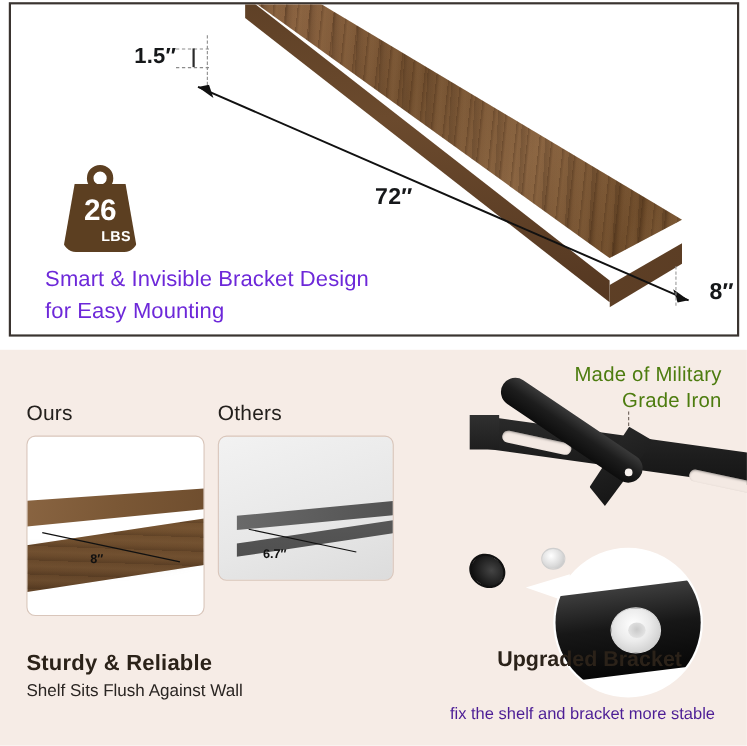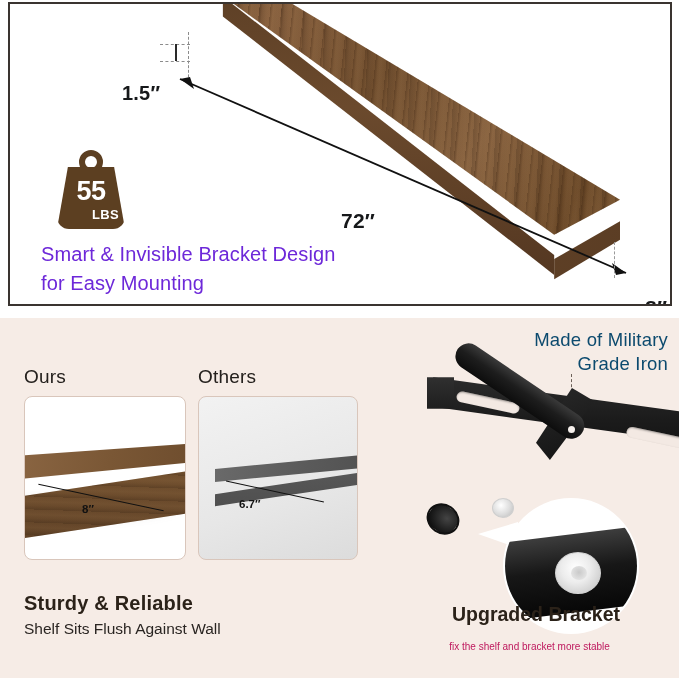--- a/index.html
+++ b/index.html
@@ -47,21 +47,20 @@
     clip-path: polygon(86% 92.3%, 100% 79%, 100% 85.5%, 86% 99.4%);
   }
 
   
   .dim-label {
     position: absolute;
     color: #16181a;
     font-weight: 700;
     letter-spacing: .2px;
     white-space: nowrap;
-    margin-top: 42px;
   }
   .dim-15 { left: 112px; top: 36px; font-size: 20px; }
   .dim-72 { left: 331px; top: 163px; font-size: 21px; }
   .dim-8  { left: 635px; top: 250px; font-size: 21px; }
 
   .lead { position: absolute; background: transparent; }
   .lead-dash-v1 { left: 178px; top: 28px; width: 0; height: 22px; border-left: 1.5px dashed #8c8c8c; }
   .lead-dash-v2 { left: 178px; top: 52px; width: 0; height: 26px; border-left: 1.5px dashed #8c8c8c; }
   .lead-dash-h1 { left: 150px; top: 40px; width: 30px; height: 0; border-top: 1.5px dashed #8c8c8c; }
   .lead-dash-h2 { left: 150px; top: 57px; width: 30px; height: 0; border-top: 1.5px dashed #8c8c8c; }
@@ -122,21 +121,21 @@
   }
   .cmp-ours   { left: 24px; top: 366px; }
   .cmp-others { left: 198px; top: 366px; }
 
   .card {
     position: absolute; top: 396px;
     border: 1px solid #d9c6bb; border-radius: 8px;
     overflow: hidden;
   }
   .card-ours   { left: 24px; width: 162px; height: 164px; background: #ffffff; }
-  .card-others { left: 198px; width: 160px; height: 164px;
+  .card-others { left: 198px; width: 160px; height: 132px;
                  background: linear-gradient(160deg,#f2f2f2 0%, #e7e7e7 60%, #dcdcdc 100%); }
 
   .mini-stage { position: absolute; inset: 0; }
 
   
   .m-top {
     position: absolute; left: -6px; top: 46px; width: 182px; height: 42px;
     background: linear-gradient(100deg,#8a6542 0%, #7a5735 50%, #6d4c2d 100%);
     clip-path: polygon(0% 30%, 100% 0%, 100% 44%, 0% 86%);
   }
@@ -182,22 +181,22 @@
     position: absolute; left: 24px; top: 592px;
     font-size: 20px; font-weight: 700; color: #2b2219; letter-spacing: .2px;
   }
   .blk-sub {
     position: absolute; left: 24px; top: 618px;
     font-size: 15.5px; color: #2a2522; line-height: 1.45;
   }
 
   
   .iron-title {
-    position: absolute; left: 400px; top: 328px; width: 268px;
-    text-align: right; font-size: 18.5px; color: #0c4a6e;
+    position: absolute; left: 388px; top: 328px; width: 268px;
+    text-align: right; font-size: 18.5px; color: #4d7c0f;
     line-height: 1.3; letter-spacing: .2px;
   }
   .iron-dash {
     position: absolute; left: 571px; top: 374px;
     width: 0; height: 54px; border-left: 1.6px dashed #6c6058;
   }
 
   .bracket { position: absolute; left: 400px; top: 370px; width: 279px; height: 260px; }
 
   .plate {
@@ -273,26 +272,26 @@
   }
   .zoom-pointer {
     position: absolute; left: 78px; top: 152px;
     width: 0; height: 0;
     border-top: 12px solid transparent;
     border-bottom: 14px solid transparent;
     border-right: 40px solid #ffffff;
   }
 
   .brk-title {
-    position: absolute; left: 400px; top: 603px; width: 272px;
+    position: absolute; left: 400px; top: 588px; width: 272px;
     text-align: center; font-size: 19.5px; font-weight: 700; color: #2b2219;
   }
   .brk-sub {
     position: absolute; left: 380px; top: 641px; width: 299px;
-    text-align: center; font-size: 10px; color: #be185d;
+    text-align: center; font-size: 15px; color: #4c1d95;
   }
 </style>
 </head>
 <body>
 
 <div class="page">
 
   <div class="top-panel">
     <div class="top-stage">
 
@@ -316,21 +315,21 @@
       </svg>
       <div class="dim-label dim-72">72″</div>
 
       <div class="lead lead-dash-8a"></div>
 
       <div class="dim-label dim-8">8″</div>
 
       <div class="badge">
         <div class="badge-ring"></div>
         <div class="badge-body">
-          <div class="badge-num">55</div>
+          <div class="badge-num">26</div>
           <div class="badge-unit">LBS</div>
         </div>
       </div>
 
       <div class="headline">
         <div>Smart &amp; Invisible Bracket Design</div>
         <div>for Easy Mounting</div>
       </div>
 
     </div>

